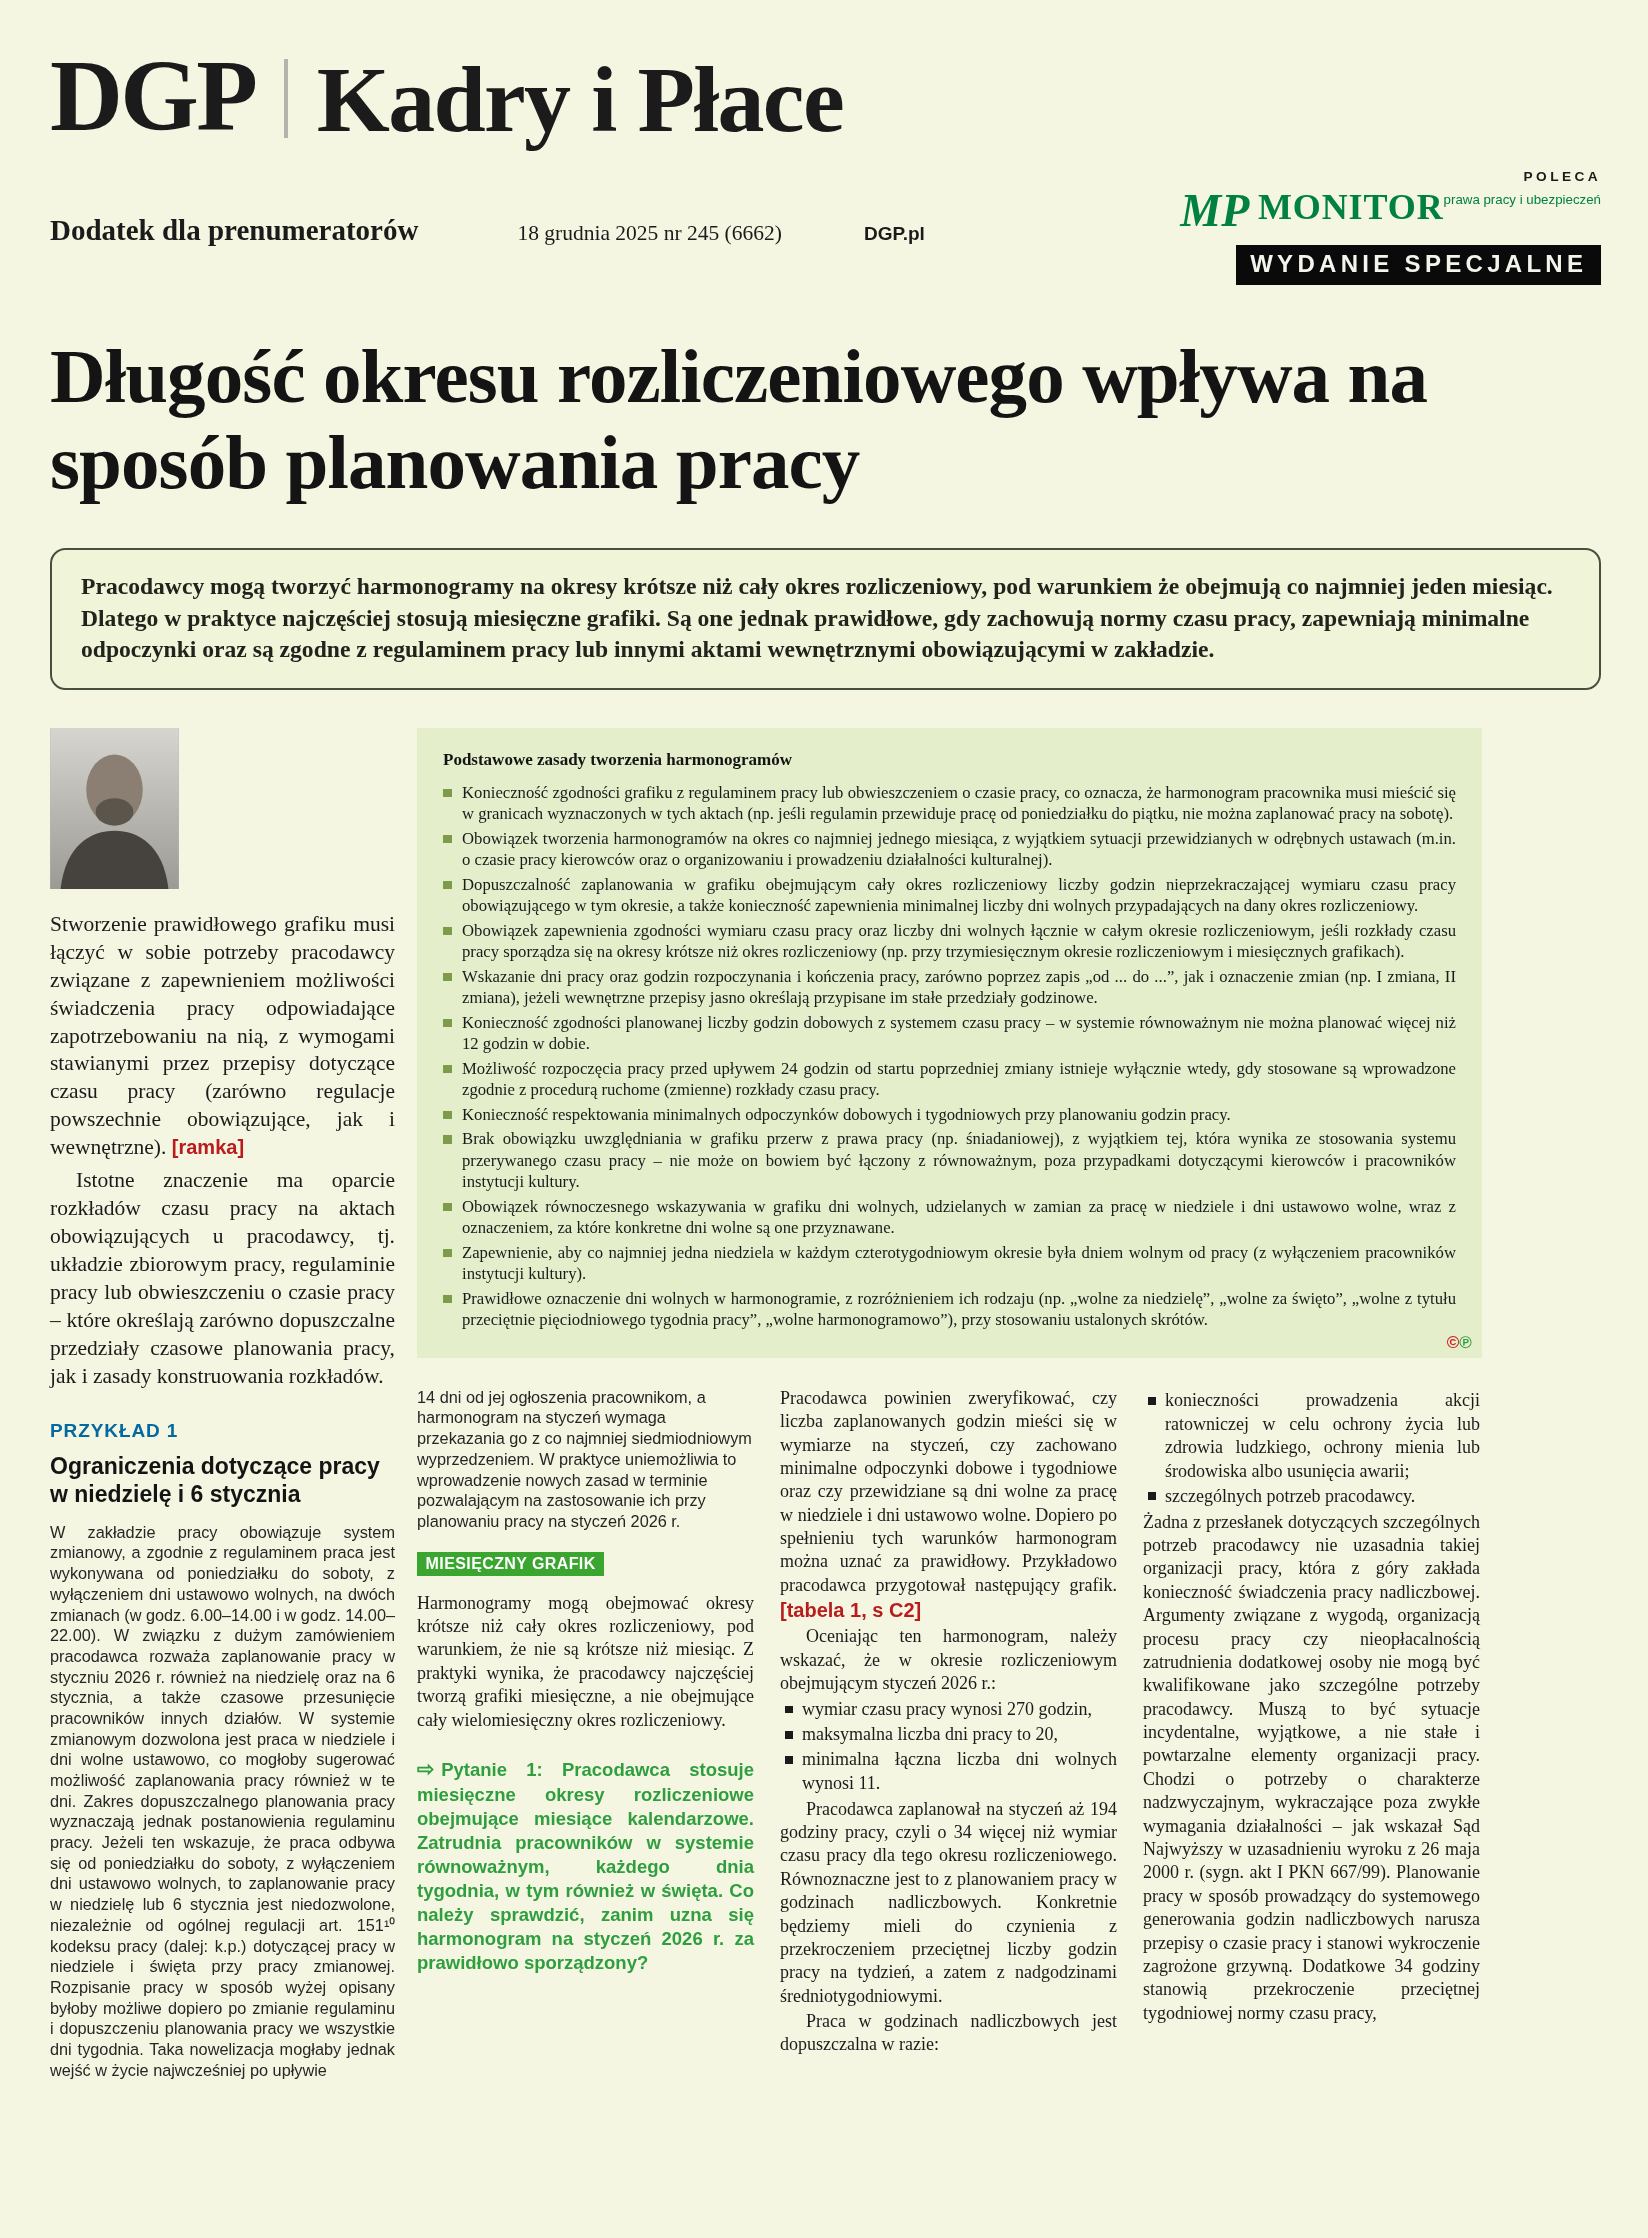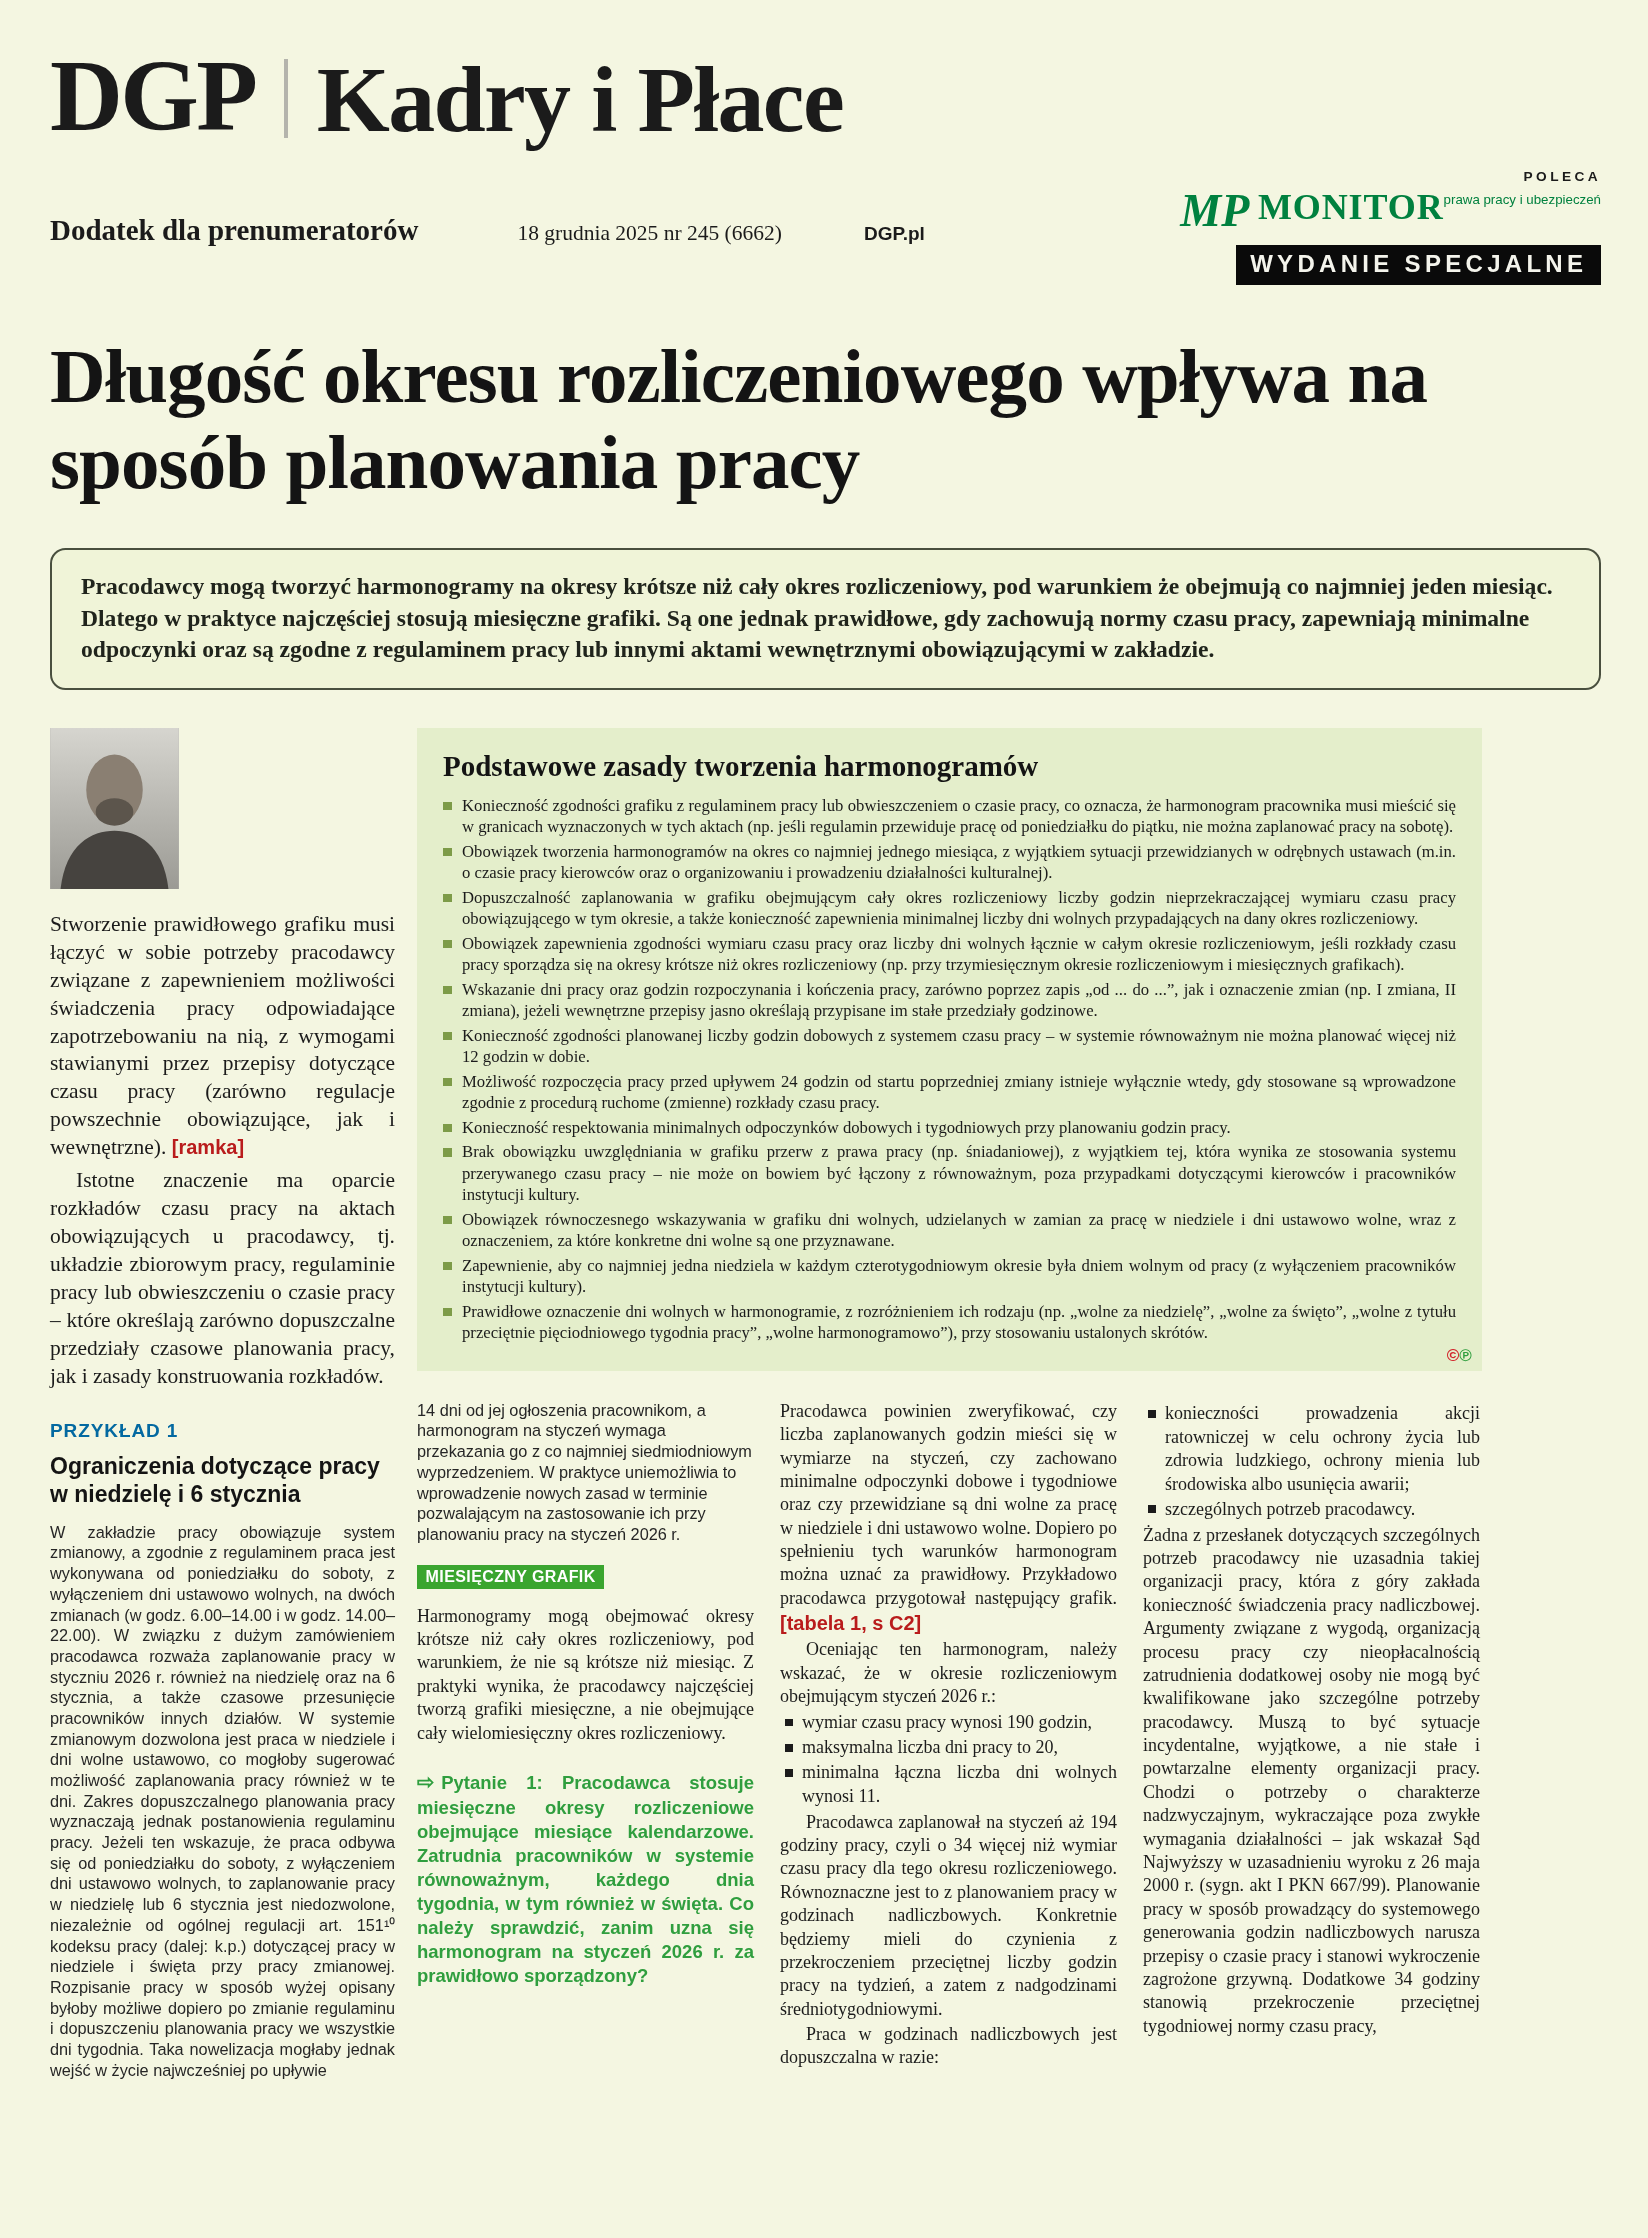--- a/index.html
+++ b/index.html
@@ -54,21 +54,21 @@
   .intro-para { margin-top:22px; font-size:21.5px; line-height:1.3; text-align:justify; hyphens:auto; }
   .intro-para + .intro-para { margin-top:5px; }
   .indent { text-indent:26px; }
   .ref-green { color:#b91c1c; font-family:"Liberation Sans", sans-serif; font-weight:700; font-size:20px; }
   .example-label { margin-top:29px; color:#0369a1; font-family:"Liberation Sans", sans-serif; font-weight:700; font-size:19px; letter-spacing:0.9px; }
   .example-title { margin-top:10.3px; font-family:"Liberation Sans", sans-serif; font-weight:700; font-size:23px; line-height:1.22; color:#141414; }
   .example-body { margin-top:13.7px; font-family:"Liberation Sans", sans-serif; font-size:16.3px; line-height:1.27; color:#262626; text-align:justify; hyphens:auto; }
 
   
   .green-box { background:#e4eecb; padding:22px 26px 24px; position:relative; }
-  .green-box-title { font-size:29px; font-weight:700; margin-bottom:12px; color:#141414; }
+  .green-box-title { font-size:17px; font-weight:700; margin-bottom:12px; color:#141414; }
   .green-list { list-style:none; }
   .green-list li { font-size:16.7px; line-height:1.3; text-align:justify; hyphens:auto; position:relative; padding-left:19px; margin-bottom:2.6px; }
   .green-list li::before { content:""; position:absolute; left:0; top:6.9px; width:8.6px; height:8.6px; background:#7d9b48; }
   .marks { position:absolute; right:10.3px; bottom:5.2px; font-family:"Liberation Sans", sans-serif; font-size:17px; font-weight:700; }
   .mark-c { color:#d2232a; }
   .mark-p { color:#2f9e3e; }
 
   
   .bottom-cols { display:flex; gap:26px; margin-top:29px; }
   .bottom-cols .col { width:337px; flex:none; }
@@ -175,21 +175,21 @@
           <p class="example-body cont">14 dni od jej ogłoszenia pracownikom, a harmonogram na styczeń wymaga przekazania go z co najmniej siedmiodniowym wyprzedzeniem. W praktyce uniemożliwia to wprowadzenie nowych zasad w terminie pozwalającym na zastosowanie ich przy planowaniu pracy na styczeń 2026 r.</p>
           <div class="section-label">MIESIĘCZNY GRAFIK</div>
           <p class="body-para">Harmonogramy mogą obejmować okresy krótsze niż cały okres rozliczeniowy, pod warunkiem, że nie są krótsze niż miesiąc. Z praktyki wynika, że pracodawcy najczęściej tworzą grafiki miesięczne, a nie obejmujące cały wielomiesięczny okres rozliczeniowy.</p>
           <p class="question"><span class="arrow">⇨</span><span>Pytanie 1: Pracodawca stosuje miesięczne okresy rozliczeniowe obejmujące miesiące kalendarzowe. Zatrudnia pracowników w systemie równoważnym, każdego dnia tygodnia, w tym również w święta. Co należy sprawdzić, zanim uzna się harmonogram na styczeń 2026 r. za prawidłowo sporządzony?</span></p>
         </div>
 
         <div class="col col3">
           <p class="body-para"><span>Pracodawca powinien zweryfikować, czy liczba zaplanowanych godzin mieści się w wymiarze na styczeń, czy zachowano minimalne odpoczynki dobowe i tygodniowe oraz czy przewidziane są dni wolne za pracę w niedziele i dni ustawowo wolne. Dopiero po spełnieniu tych warunków harmonogram można uznać za prawidłowy. Przykładowo pracodawca przygotował następujący grafik.</span> <span class="ref-green">[tabela 1, s C2]</span></p>
           <p class="body-para indent">Oceniając ten harmonogram, należy wskazać, że w okresie rozliczeniowym obejmującym styczeń 2026 r.:</p>
           <ul class="sq-list">
-            <li>wymiar czasu pracy wynosi 190 godzin,</li>
+            <li>wymiar czasu pracy wynosi 270 godzin,</li>
             <li>maksymalna liczba dni pracy to 20,</li>
             <li>minimalna łączna liczba dni wolnych wynosi 11.</li>
           </ul>
           <p class="body-para indent">Pracodawca zaplanował na styczeń aż 194 godziny pracy, czyli o 34 więcej niż wymiar czasu pracy dla tego okresu rozliczeniowego. Równoznaczne jest to z planowaniem pracy w godzinach nadliczbowych. Konkretnie będziemy mieli do czynienia z przekroczeniem przeciętnej liczby godzin pracy na tydzień, a zatem z nadgodzinami średniotygodniowymi.</p>
           <p class="body-para indent">Praca w godzinach nadliczbowych jest dopuszczalna w razie:</p>
         </div>
 
         <div class="col col4">
           <ul class="sq-list">
             <li>konieczności prowadzenia akcji ratowniczej w celu ochrony życia lub zdrowia ludzkiego, ochrony mienia lub środowiska albo usunięcia awarii;</li>

